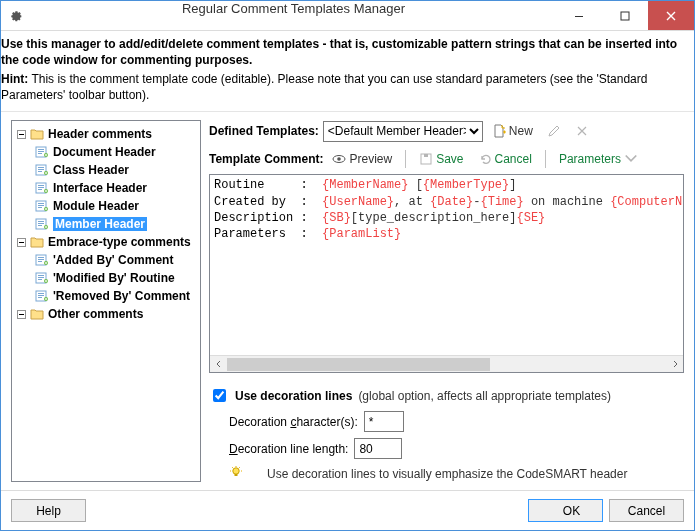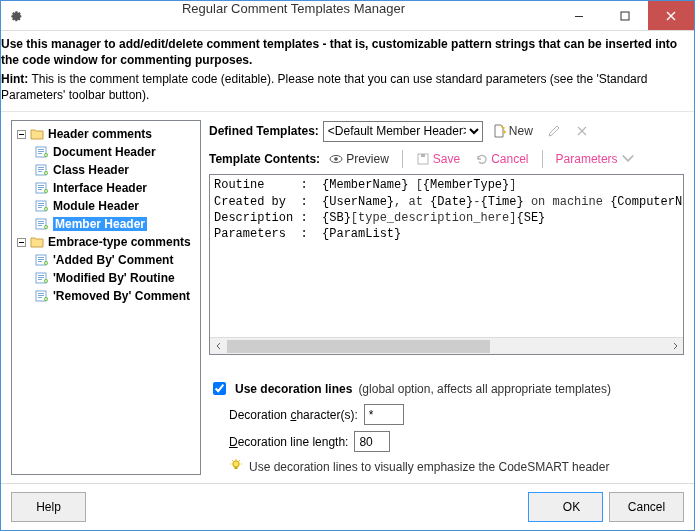--- a/index.html
+++ b/index.html
@@ -22,36 +22,36 @@
   .tree-toggle { width: 11px; height: 11px; margin-right: 2px; display: inline-flex; align-items: center; justify-content: center; }
   .tree-icon { width: 16px; height: 14px; margin-right: 3px; display: inline-flex; align-items: center; justify-content: center; }
   .tree-label { font-size: 12px; font-weight: bold; }
   .tree-row.selected .tree-label { background: #3399ff; color: #fff; padding: 0 2px; }
   .right-pane { flex: 1; display: flex; flex-direction: column; min-width: 0; }
   .row { display: flex; align-items: center; gap: 4px; }
   .row.defined { margin-bottom: 6px; }
   .label-bold { font-weight: bold; font-size: 12px; }
   select.combo { height: 21px; font-size: 12px; border: 1px solid #7a7a7a; background: #fff; }
   .tbtn { height: 22px; padding: 0 4px; display: inline-flex; align-items: center; gap: 3px; border: 1px solid transparent; color: #333; cursor: pointer; }
-  .tbtn.disabled { color: #ec4899; cursor: default; justify-content: space-between; }
+  .tbtn.disabled { color: #15803d; cursor: default; justify-content: space-between; }
   .tbtn svg { width: 14px; height: 14px; }
   .sep { width: 1px; height: 18px; background: #c0c0c0; margin: 0 4px; }
   .code-area { flex: 1; border: 1px solid #828790; background: #fff; font-family: Consolas, "Courier New", monospace; font-size: 12px; padding: 2px 4px; overflow: auto; white-space: pre; min-height: 0; line-height: 1.35; }
   .code-area .kw { color: #000000; }
   .code-area .pl { color: #333; }
-  .code-area .tk { color: #000000; margin-top: 32px; }
-  .deco { padding-top: 24px; }
+  .code-area .tk { color: #ef4444; margin-top: 32px; }
+  .deco { padding-top: 13px; }
   .deco-row { display: flex; align-items: center; gap: 6px; margin-bottom: 6px; }
   .deco-row.indent { padding-left: 20px; }
   .deco-row input.txt { height: 21px; border: 1px solid #7a7a7a; font-size: 12px; padding: 0 4px; }
-  .hint-row { padding-left: 20px; display: flex; align-items: center; gap: 6px; color: #333; }
+  .hint-row { padding-left: 20px; display: flex; align-items: center; gap: 24px; color: #333; }
   .hint-row .bulb { color: #e0b400; }
   .footer { border-top: 1px solid #dcdcdc; padding: 8px 10px; display: flex; align-items: center; }
   .footer .spacer { flex: 1; }
-  button.push { height: 30px; min-width: 75px; padding: 0 12px; font-size: 12px; background: #efefef; border: 1px solid #acacac; cursor: pointer; }
+  button.push { height: 23px; min-width: 75px; padding: 0 12px; font-size: 12px; background: #efefef; border: 1px solid #acacac; cursor: pointer; }
   button.push.default { border-color: #3399ff; padding-left: 24px; }
   .u { text-decoration: underline; }
   .scrollbar-h { height: 17px; background: #f0f0f0; border-top: 1px solid #dcdcdc; display: flex; align-items: center; }
   .sb-btn { width: 17px; height: 17px; display: flex; align-items: center; justify-content: center; color: #606060; }
   .sb-track { flex: 1; height: 17px; position: relative; }
   .sb-thumb { position: absolute; left: 0; top: 2px; height: 13px; width: 60%; background: #cdcdcd; border-radius: 0; }
 </style>
 </head>
 <body>
 
@@ -227,20 +227,34 @@
               <rect x="3" y="3" width="6" height="1" fill="#7aa7d4"></rect>
               <rect x="3" y="5" width="6" height="1" fill="#7aa7d4"></rect>
               <rect x="3" y="7" width="4" height="1" fill="#7aa7d4"></rect>
               <path d="M10 8l3 3M13 8l-3 3" stroke="#4caf50" stroke-width="0.5" opacity="0"></path>
               <circle cx="11" cy="9" r="2" fill="#6fbf4b"></circle>
               <path d="M10 9h2M11 8v2" stroke="#fff" stroke-width="0.8"></path>
             </svg>
           </span>
           <span class="tree-label">'Removed By' Comment</span>
         </div>
+        <div class="tree-row">
+          <span class="tree-toggle">
+            <svg width="9" height="9" viewBox="0 0 9 9">
+              <rect x="0.5" y="0.5" width="8" height="8" fill="#fff" stroke="#919191"></rect>
+              <rect x="2" y="4" width="5" height="1" fill="#000"></rect>
+            </svg>
+          </span>
+          <span class="tree-icon">
+            <svg width="14" height="12" viewBox="0 0 14 12">
+              <path d="M1 2h4l1 1h7v8H1z" fill="#ffe08a" stroke="#caa24a"></path>
+            </svg>
+          </span>
+          <span class="tree-label">Other comments</span>
+        </div>
       </div>
 
     <div class="right-pane">
 
       <div class="row defined">
         <span class="label-bold">Defined Templates:</span>
         <select class="combo" style="width:160px">
           <option>&lt;Default Member Header&gt;</option>
         </select>
         <span class="tbtn">
@@ -257,21 +271,21 @@
             </svg>
         </span>
         <span class="tbtn disabled">
           <svg viewBox="0 0 14 14">
               <path d="M3 3l8 8M11 3l-8 8" stroke="#b5b5b5" stroke-width="1.2"></path>
             </svg>
         </span>
       </div>
 
       <div class="row" style="margin-bottom:4px">
-        <span class="label-bold">Template Contents:</span>
+        <span class="label-bold">Template Comment:</span>
         <span class="tbtn">
           <svg viewBox="0 0 14 14">
               <ellipse cx="7" cy="7" rx="6" ry="3.5" fill="none" stroke="#555"></ellipse>
               <circle cx="7" cy="7" r="1.8" fill="#555"></circle>
             </svg>
           <span>Preview</span>
         </span>
         <span class="sep"></span>
         <span class="tbtn disabled">
           <svg viewBox="0 0 14 14">
@@ -324,21 +338,21 @@
           <input type="checkbox" checked="" style="">
           <b>Use decoration lines</b>
           <span style="color:#333">(global option, affects all appropriate templates)</span>
         </div>
         <div class="deco-row indent">
           <span><span>Decoration </span><span class="u">c</span><span>haracter(s):</span></span>
           <input class="txt" style="width: 40px;" value="*">
         </div>
         <div class="deco-row indent">
           <span><span class="u">D</span><span>ecoration line length:</span></span>
-          <input class="txt" style="width: 36px;" value="80">
+          <input class="txt" style="width: 48px;" value="80">
         </div>
         <div class="hint-row">
           <span class="bulb">
             <svg width="14" height="14" viewBox="0 0 14 14">
                 <circle cx="7" cy="6" r="3.2" fill="#ffe15a" stroke="#caa200"></circle>
                 <rect x="5.5" y="9" width="3" height="2" fill="#caa200"></rect>
                 <path d="M7 1v1M2 6H1M13 6h-1M3 2l.8.8M11 2l-.8.8" stroke="#e9b000"></path>
               </svg>
           </span>
           <span>Use decoration lines to visually emphasize the CodeSMART header</span>

